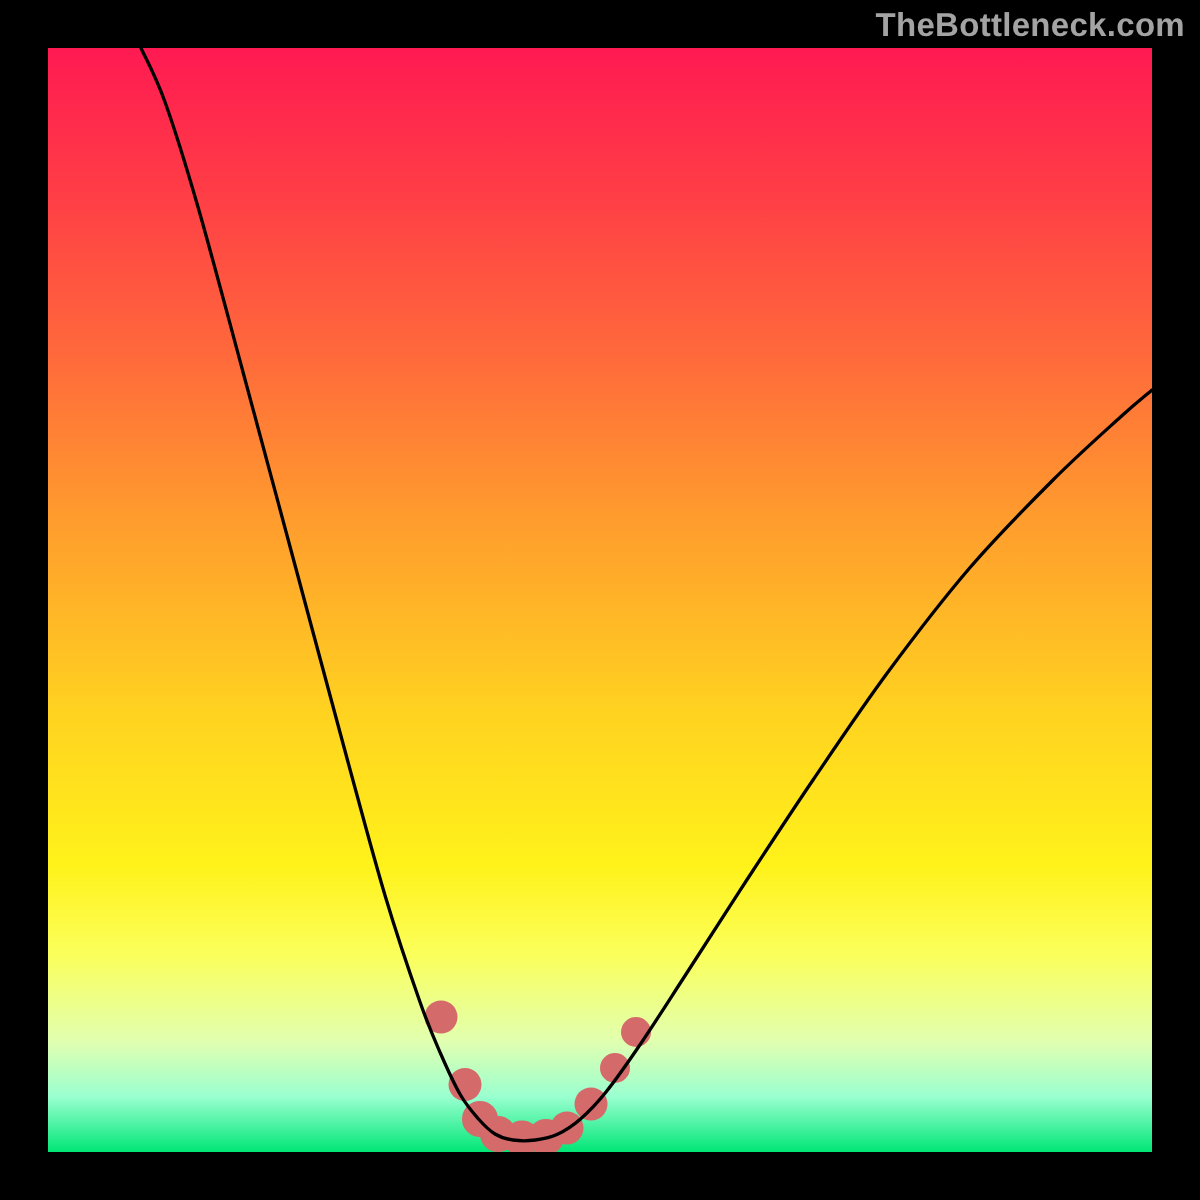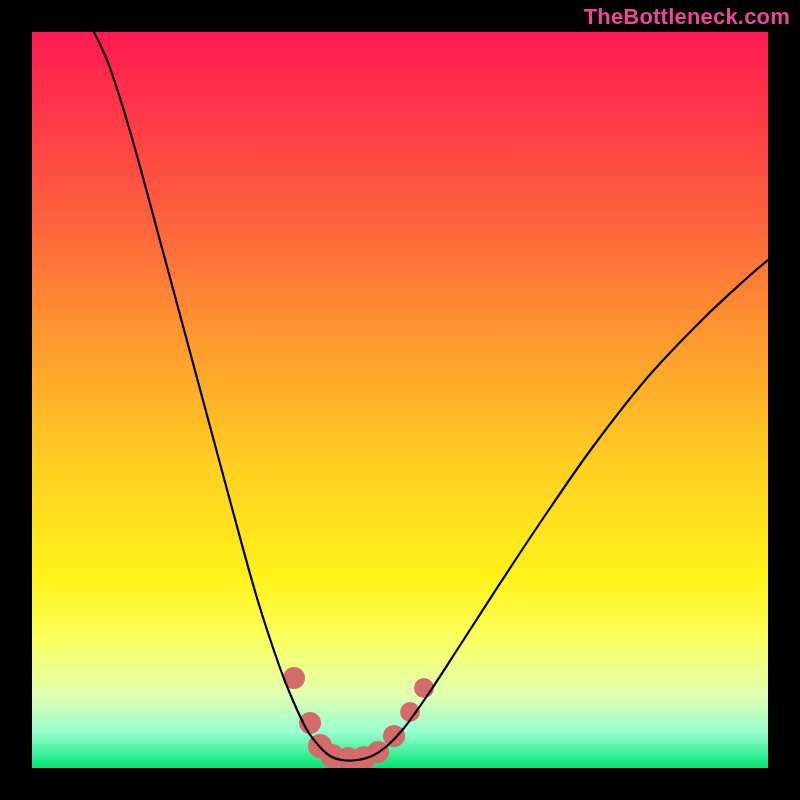--- a/index.html
+++ b/index.html
@@ -33,21 +33,21 @@
       #fbff5a 82%,
       #e1ffb0 90%,
       #9affd0 95%,
       #00e676 100%
     );
   }
   .watermark {
     position: absolute;
     top: 4px;
     right: 10px;
-    color: #ec4899;
+    color: #a3a3a3;
     font-size: 22px;
     font-weight: 600;
     letter-spacing: 0.2px;
     z-index: 10;
     user-select: none;
   }
   .plot-svg {
     position: absolute;
     inset: 0;
     width: 100%;

